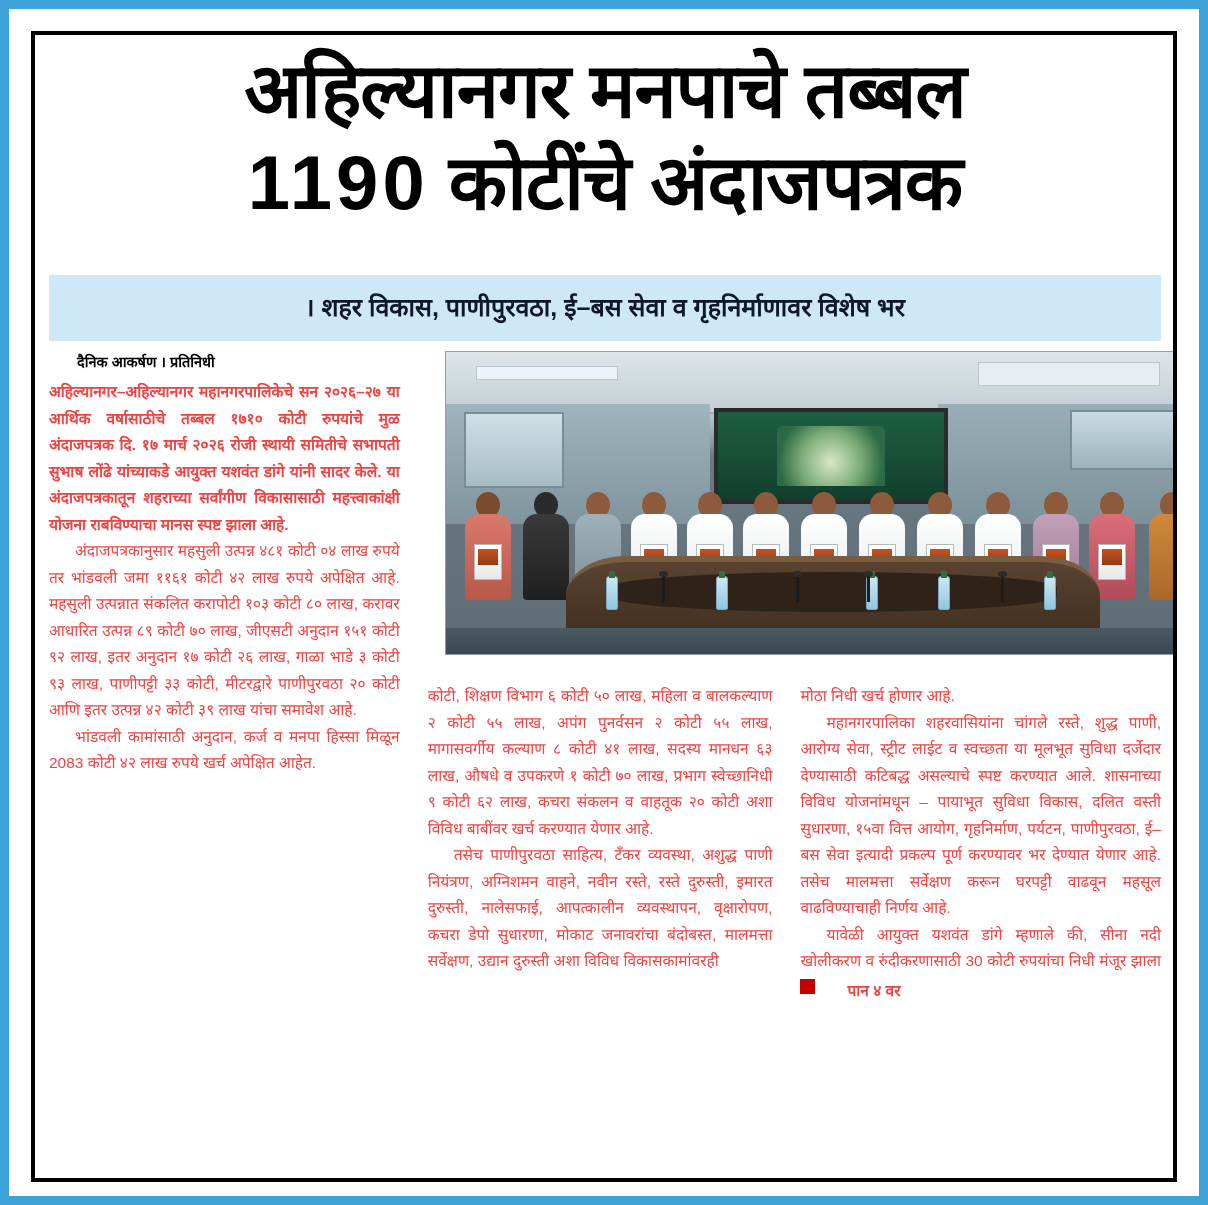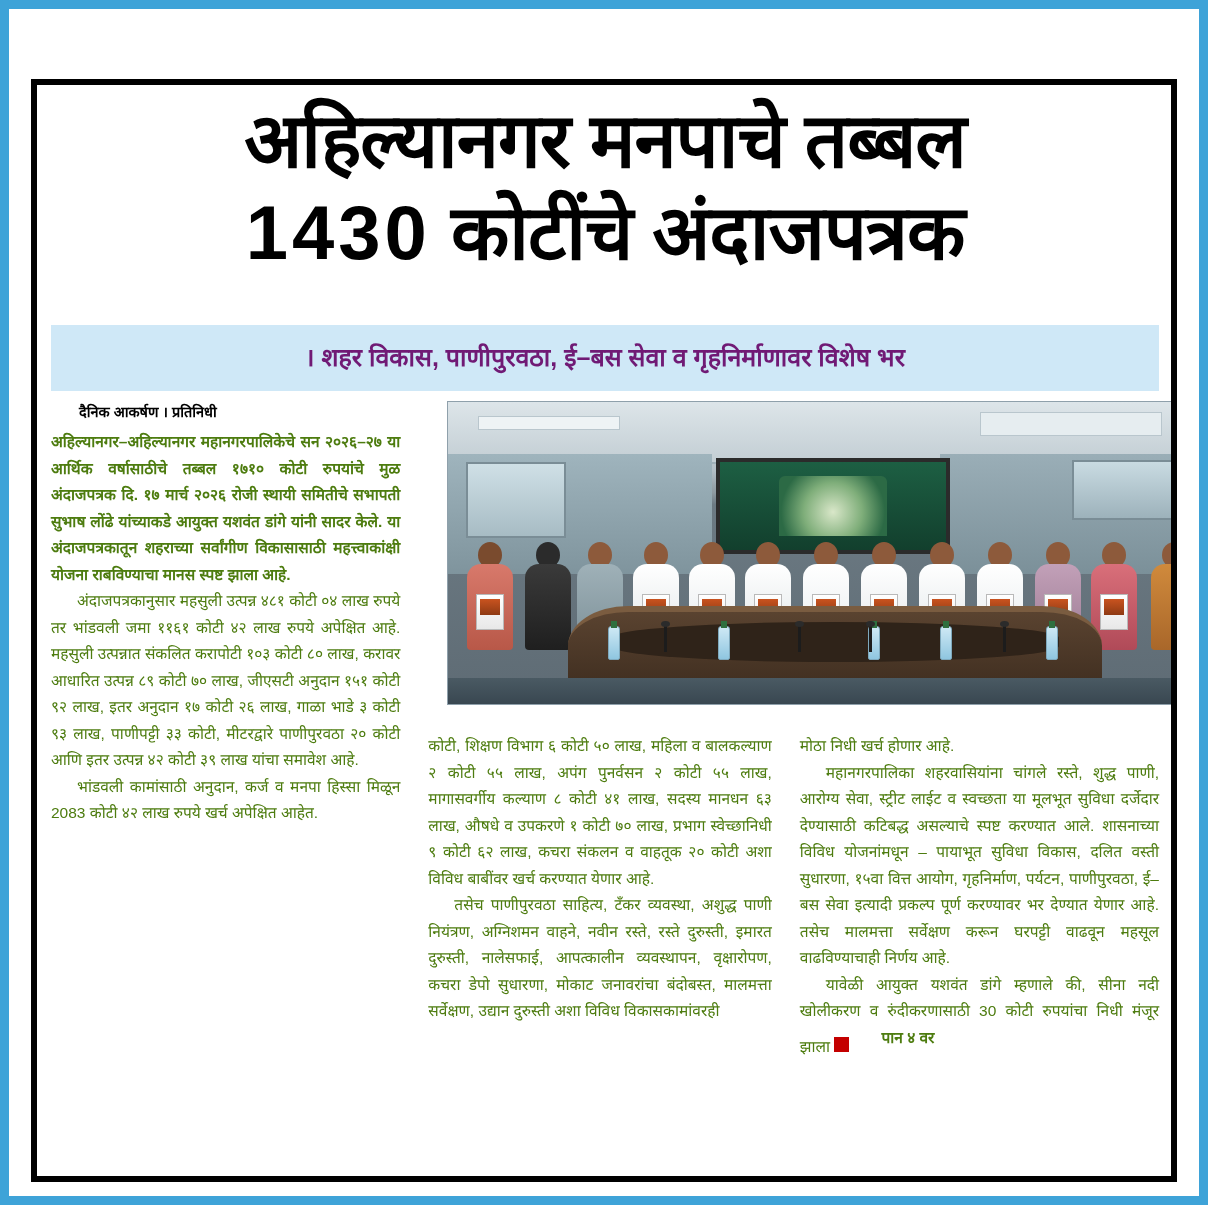--- a/index.html
+++ b/index.html
@@ -21,25 +21,24 @@
     background: #ffffff;
     border: 9px solid #3ea3d8;
     padding: 0;
   }
   .inner {
     position: absolute;
     left: 22px;
     top: 22px;
     right: 22px;
     bottom: 14px;
-    border: 6px solid #000000;
+    border: 4px solid #000000;
     box-sizing: border-box;
     background: #ffffff;
     overflow: hidden;
-    margin-top: 48px;
   }
   .content {
     position: absolute;
     left: 14px;
     right: 12px;
     top: 10px;
     bottom: 4px;
   }
 
   
@@ -66,21 +65,21 @@
 
   
   .subhead-band {
     margin-top: 46px;
     background: #cfe8f7;
     padding: 12px 0 14px 0;
   }
   .subhead-band .sub {
     font-size: 25px;
     font-weight: bold;
-    color: #701a75;
+    color: #0f172a;
     text-align: center;
     line-height: 40px;
     white-space: nowrap;
   }
 
   
   .body-area {
     position: relative;
     margin-top: 10px;
   }
@@ -102,21 +101,21 @@
   .col1 { width: 370px; padding-right: 14px; }
   .col2 { width: 378px; padding: 0 14px; }
   .col3 { width: 380px; padding-left: 14px; }
 
   .col p {
     margin: 0;
     font-size: 15.5px;
     line-height: 26.5px;
     text-align: justify;
     text-justify: inter-word;
-    color: #4d7c0f;
+    color: #ef4444;
     text-indent: 26px;
   }
   .col p.noindent { text-indent: 0; }
   .col p + p { margin-top: 0px; }
   .lead {
     font-weight: bold;
   }
 
   
   .photo-wrap {
@@ -243,42 +242,42 @@
   }
   
   .floor {
     position: absolute; left: 0; right: 0; bottom: 0; height: 26px;
     background: linear-gradient(#4a5a63, #394751);
   }
 
   
   .pan {
     display: inline-flex;
-    align-items: flex-end;
+    align-items: flex-start;
     gap: 6px;
     font-weight: bold;
   }
   .redsq {
     display: inline-block;
     width: 15px; height: 15px;
     background: #c40000;
     transform: translateY(1px);
   }
 </style>
 </head>
 <body>
 
 <div class="page">
   <div class="inner">
     <div class="content">
 
       <div class="headline">
         <div class="line1">अहिल्यानगर मनपाचे तब्बल</div>
         <div class="line2">
-          <span class="num">1430</span>
+          <span class="num">1190</span>
           <span>कोटींचे अंदाजपत्रक</span>
         </div>
       </div>
 
       <div class="subhead-band">
         <div class="sub">। शहर विकास, पाणीपुरवठा, ई–बस सेवा व गृहनिर्माणावर विशेष भर</div>
       </div>
 
       <div class="body-area">
 

